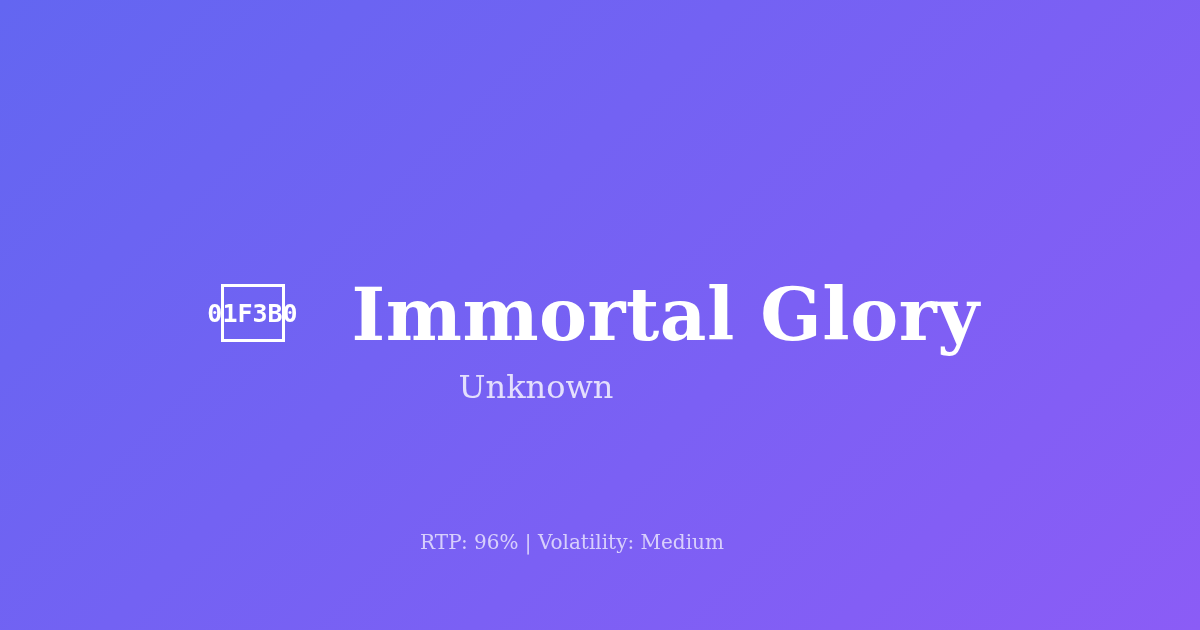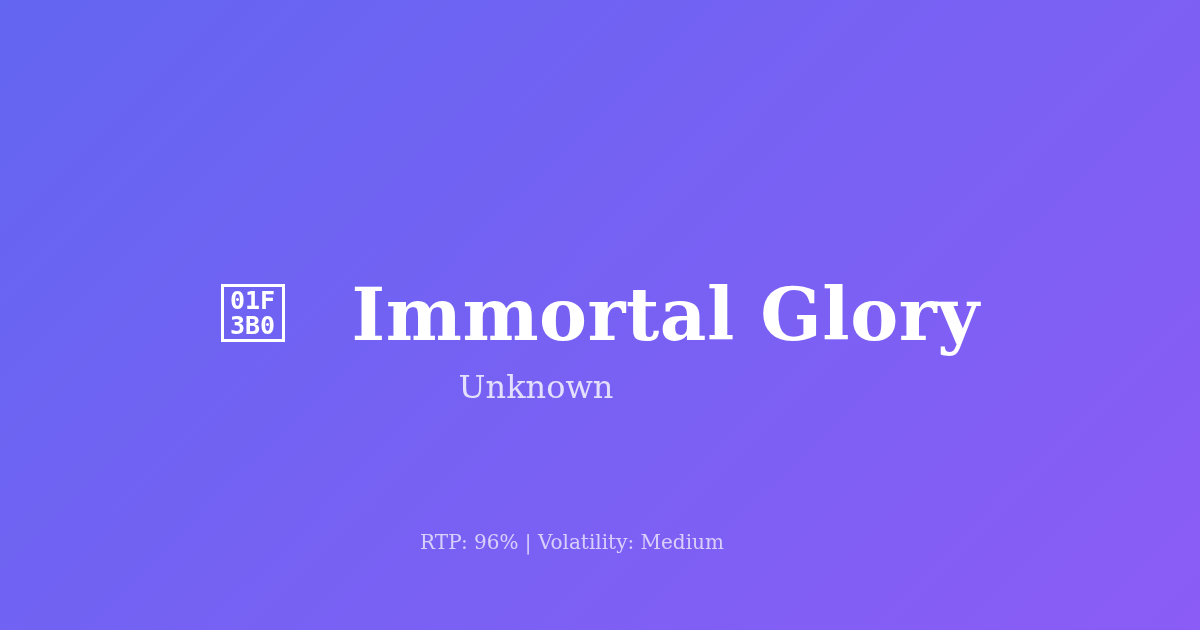--- a/index.html
+++ b/index.html
@@ -38,21 +38,21 @@
     flex-direction: row;
     align-items: center;
     justify-content: center;
     gap: 26px;
     pointer-events: none;
   }
 
   
   .tofu-glyph {
     display: inline-flex;
-    flex-direction: column;
+    flex-direction: row;
     align-items: center;
     justify-content: center;
     width: 64px;
     height: 58px;
     box-sizing: border-box;
     border: 3px solid #ffffff;
     font-family: "DejaVu Sans Mono", "Liberation Mono", monospace;
     font-weight: 700;
     font-size: 25px;
     line-height: 25px;

